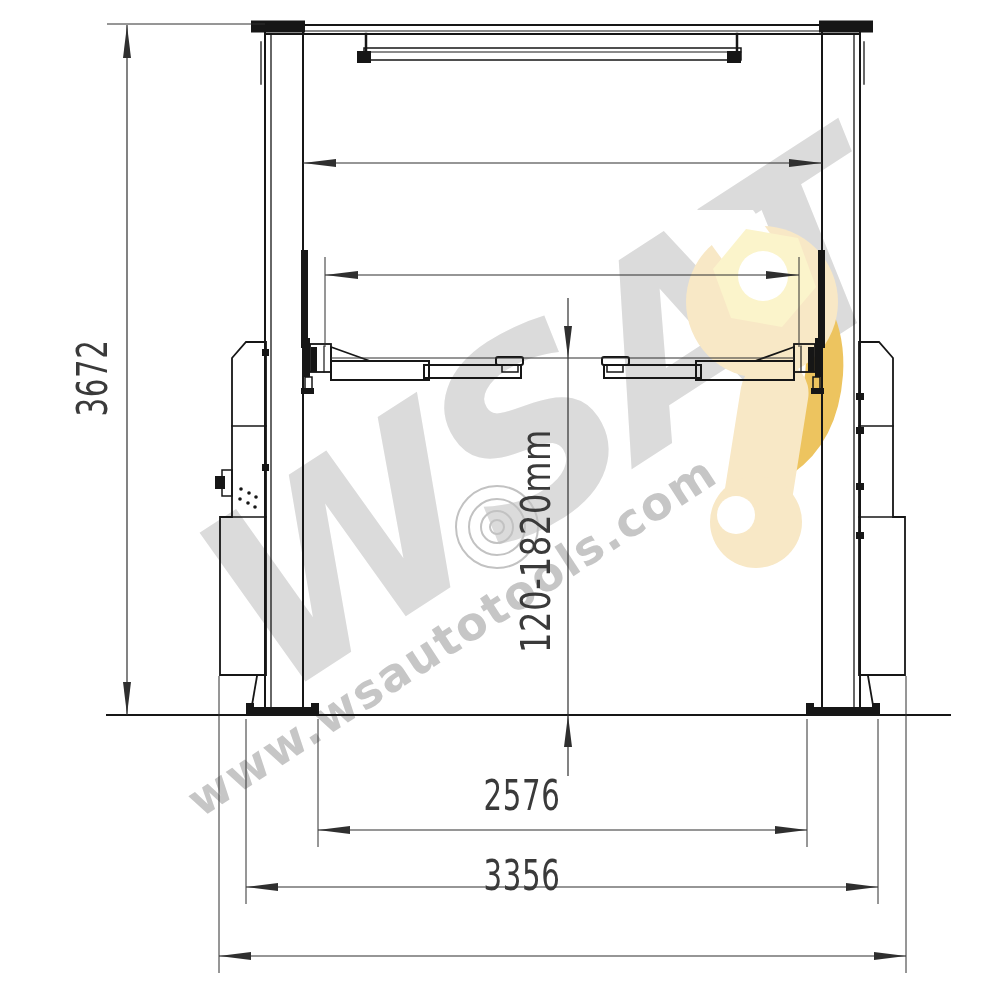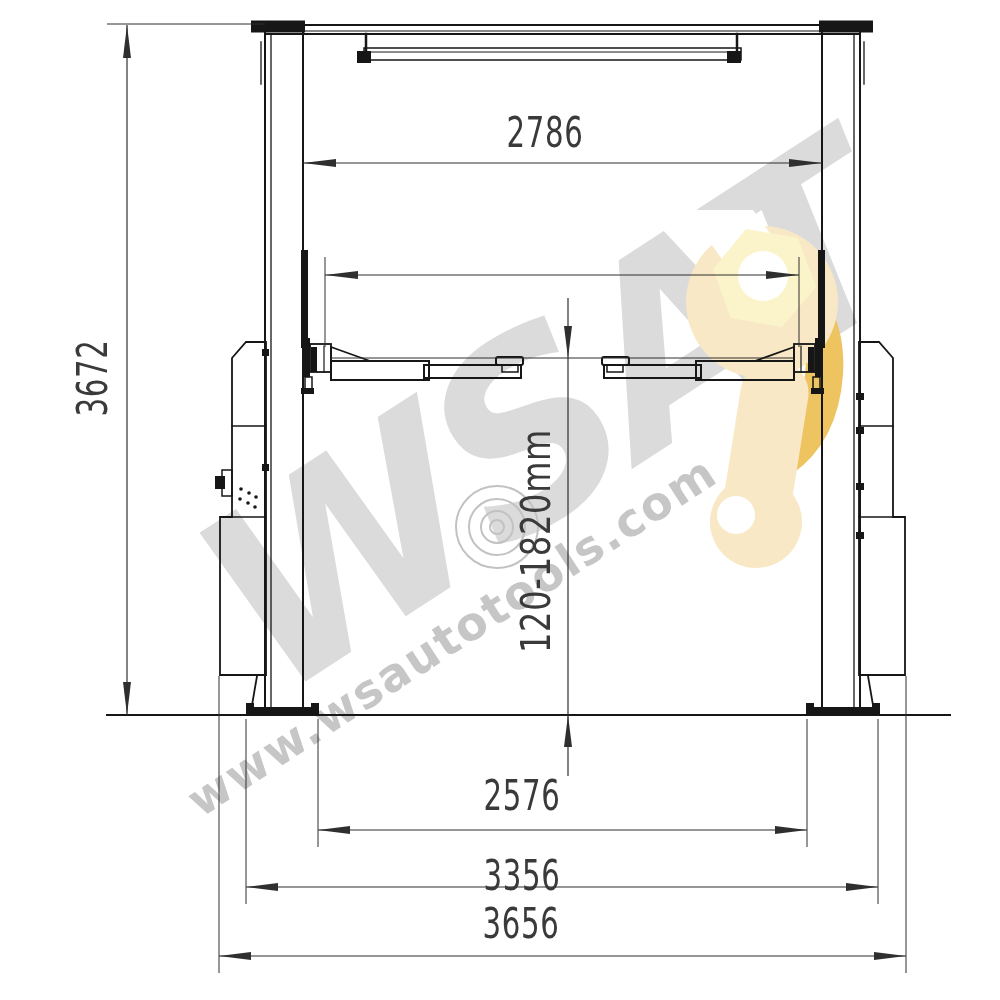--- a/index.html
+++ b/index.html
@@ -208,25 +208,21 @@
         <line x1="219" y1="956" x2="906" y2="956"></line>
         <polygon points="219,956 251,952 251,960" fill="#2f2f2f" stroke="none"></polygon>
         <polygon points="906,956 874,952 874,960" fill="#2f2f2f" stroke="none"></polygon>
       </g>
     </g>
   </svg>
 
   <div class="labels">
     <div class="dim rot" style="left:92px;top:378px">
       <span class="t">3672</span></div>
-    <div class="dim" style="left:545px;top:132px">
-      <span class="t">2786</span></div>
     <div class="dim rot" style="left:536px;top:541px;font-size:41px">
       <span class="t" style="transform:scaleX(0.78)">120-1820mm</span></div>
     <div class="dim" style="left:522px;top:795px">
       <span class="t">2576</span></div>
     <div class="dim" style="left:522px;top:875px">
       <span class="t">3356</span></div>
-    <div class="dim" style="left:521px;top:923px">
-      <span class="t">3656</span></div>
   </div>
 
 </div>
 
 </body></html>

